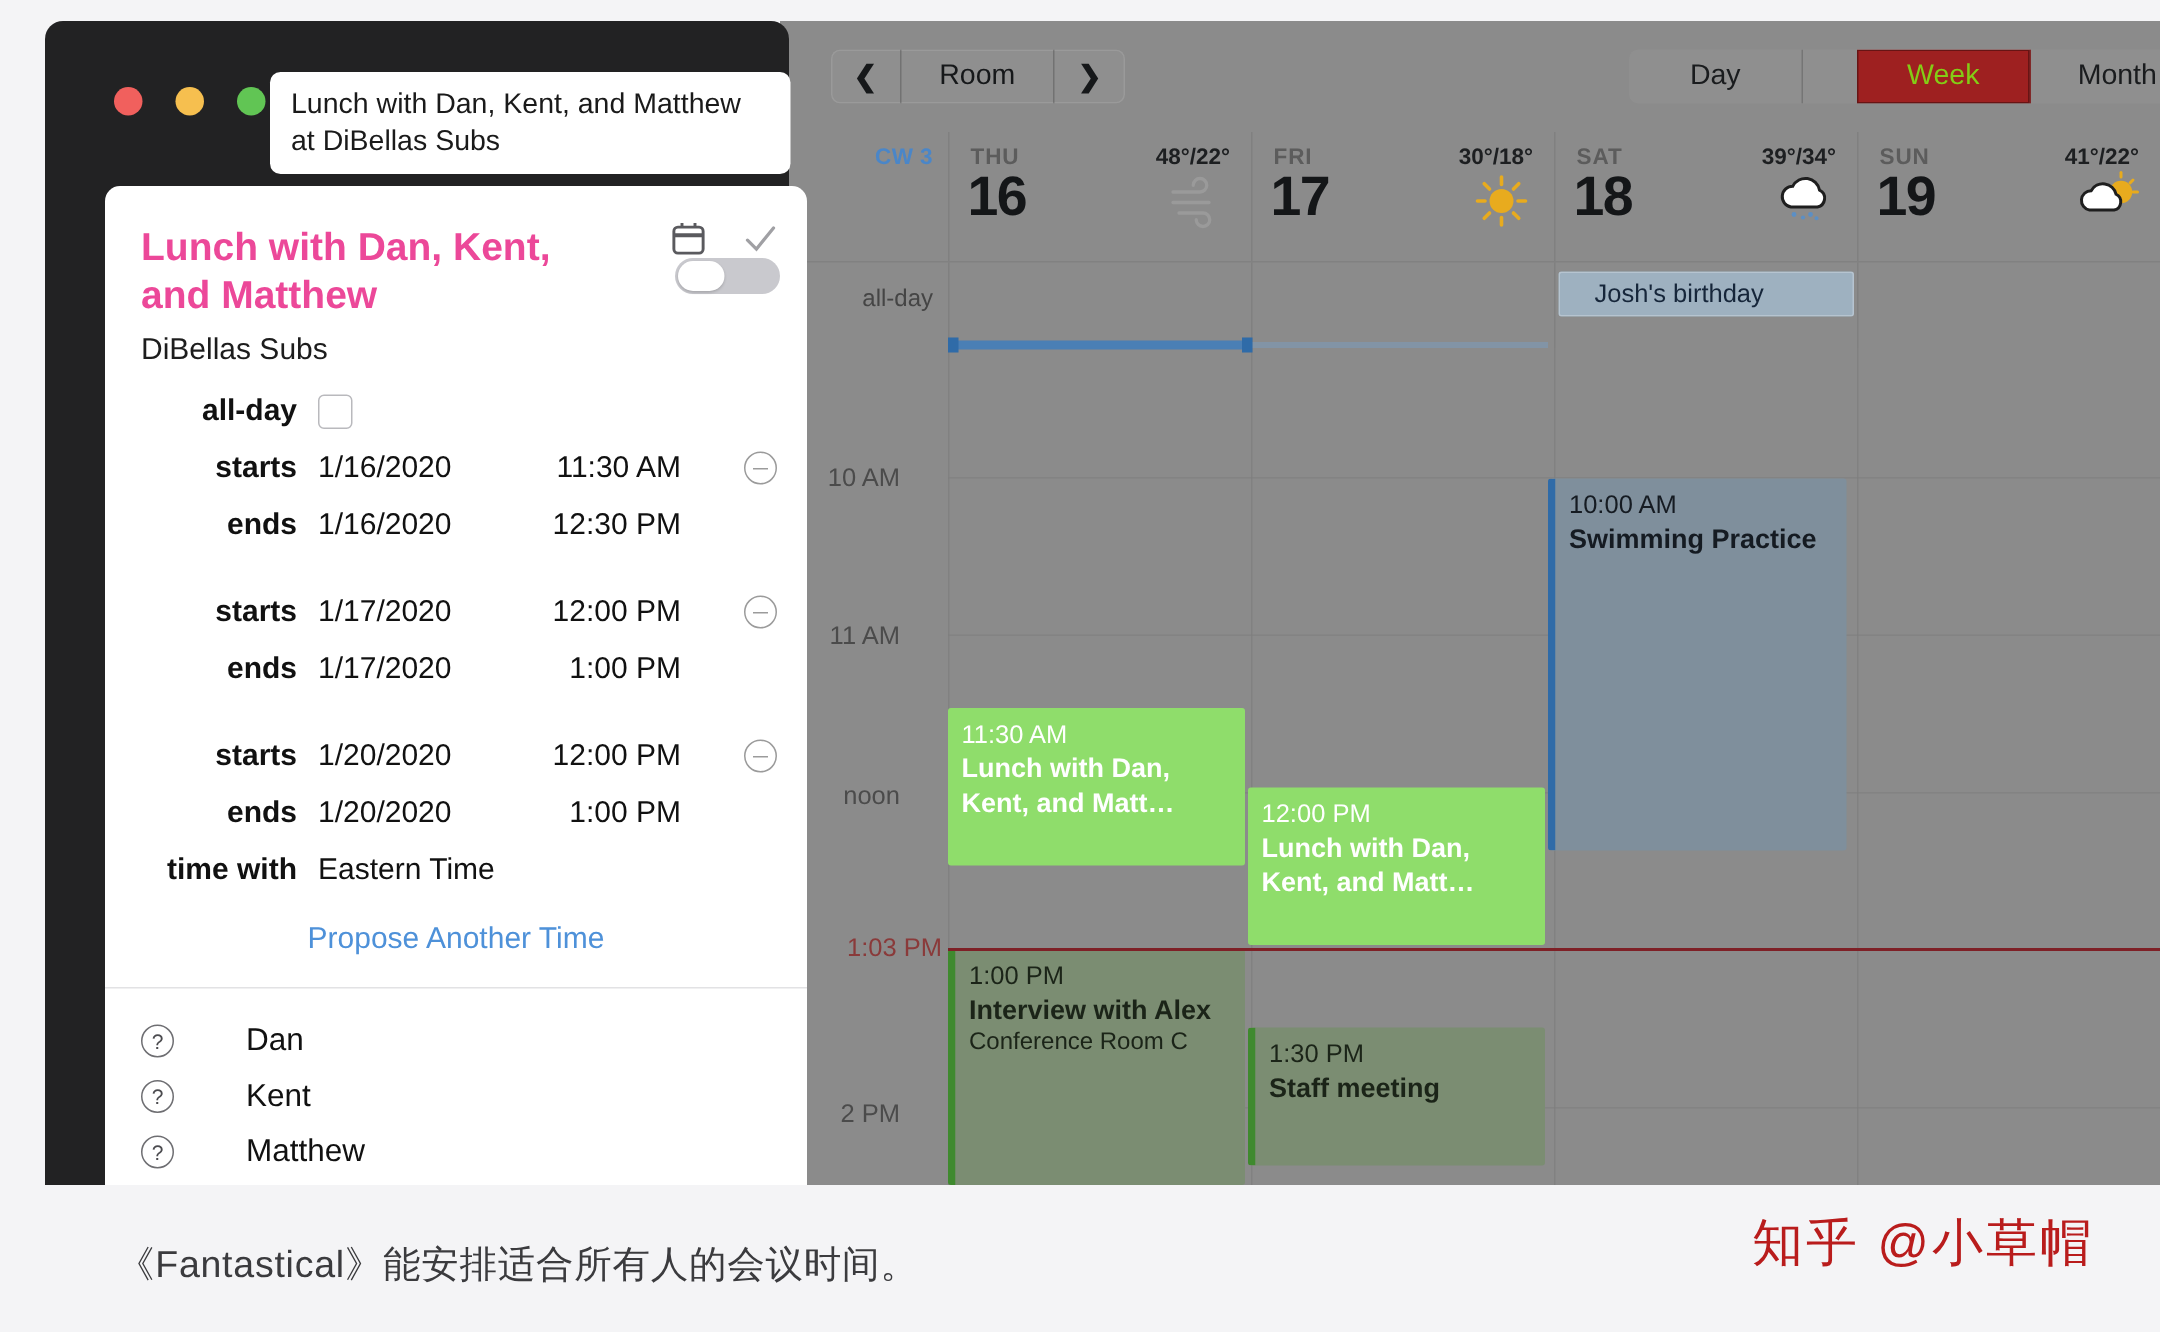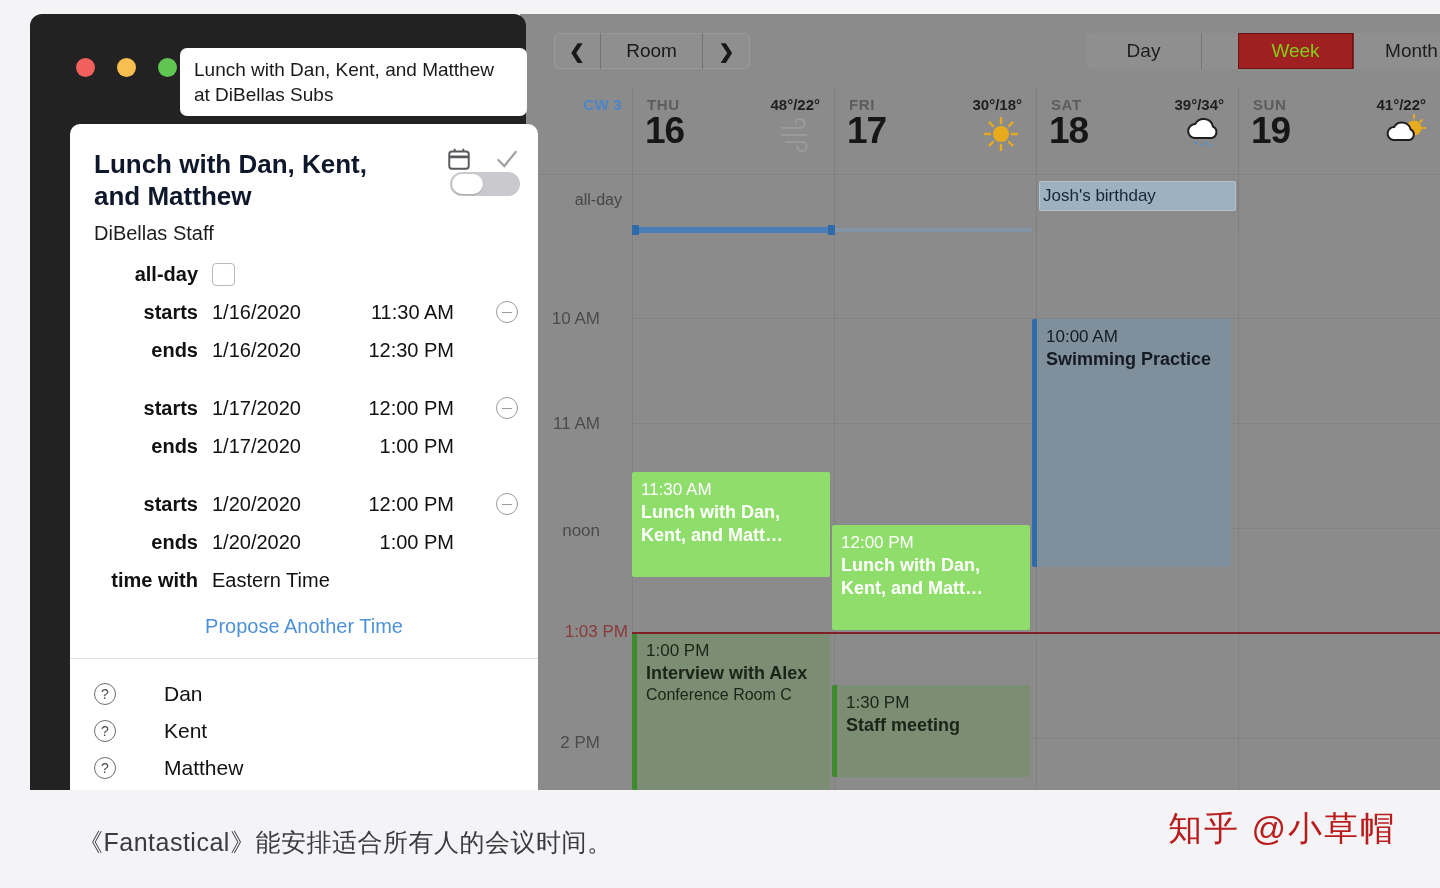--- a/index.html
+++ b/index.html
@@ -77,21 +77,21 @@
   .dh-wx { position: absolute; right: 12px; top: 26px; width: 46px; height: 40px; }
 
   
   .allday { position: relative; display: flex; height: 58px;
     border-top: 1px solid rgba(120,120,120,0.5); }
   .ad-gutter { width: 112px; position: relative; }
   .ad-label { position: absolute; right: 10px; top: 16px; font-size: 16px; color: #454545; }
   .ad-col { flex: 1; border-left: 1px solid rgba(120,120,120,0.55); position: relative; padding: 6px 2px; }
   .ad-event {
     background: #9eb1c0; color: #16263a; font-size: 17px;
-    padding: 5px 4px; border-radius: 2px;
+    padding: 5px 24px; border-radius: 2px;
     box-shadow: inset 0 0 0 1px rgba(255,255,255,0.25);
     white-space: nowrap;
   }
   .sel-bar {
     position: absolute; left: 112px; top: 52px;
     width: 200px; height: 6px; background: #4a7fb5; z-index: 6;
   }
   .sel-bar::before, .sel-bar::after {
     content: ""; position: absolute; top: -2px; width: 7px; height: 10px; background: #2f6ba8;
   }
@@ -156,21 +156,21 @@
     font-size: 19px; color: #1a1a1a; line-height: 1.32;
   }
 
   .panel {
     position: absolute; left: 40px; top: 110px;
     width: 468px; height: 680px;
     background: #ffffff; border-radius: 10px 10px 0 0;
     overflow: hidden;
   }
   .p-head { position: relative; padding: 24px 24px 0 24px; }
-  .p-title { font-size: 26px; font-weight: bold; color: #0f172a; line-height: 1.24; width: 320px; }
+  .p-title { font-size: 26px; font-weight: bold; color: #ec4899; line-height: 1.24; width: 320px; }
   .p-sub { font-size: 20px; color: #1d1d1d; margin-top: 10px; }
   .p-icons { position: absolute; right: 18px; top: 22px; display: flex; gap: 22px; align-items: center; }
   .p-toggle {
     position: absolute; right: 18px; top: 48px;
     width: 70px; height: 24px; border-radius: 12px; background: #c9c9ce;
   }
   .p-toggle i {
     position: absolute; left: 2px; top: 2px; width: 31px; height: 20px;
     border-radius: 10px; background: #fff; display: block;
     box-shadow: 0 1px 2px rgba(0,0,0,0.18);
@@ -382,21 +382,21 @@
     <div class="traffic">
       <span class="tl r"></span>
       <span class="tl y"></span>
       <span class="tl g"></span>
     </div>
     <div class="win-title">Lunch with Dan, Kent, and Matthew at DiBellas Subs</div>
 
     <div class="panel">
       <div class="p-head">
         <div class="p-title">Lunch with Dan, Kent, and Matthew</div>
-        <div class="p-sub">DiBellas Staff</div>
+        <div class="p-sub">DiBellas Subs</div>
         <div class="p-icons">
           <span>
             <svg viewBox="0 0 24 24" width="26" height="26" fill="none" stroke="#5a5a5e" stroke-width="1.8">
               <rect x="3" y="5" width="18" height="16" rx="2.5"></rect>
               <path d="M3 10 H21" stroke-width="2.4"></path>
               <path d="M8 2.5 V5.5"></path>
                 <path d="M16 2.5 V5.5"></path>
             </svg>
           </span>
           <span>

